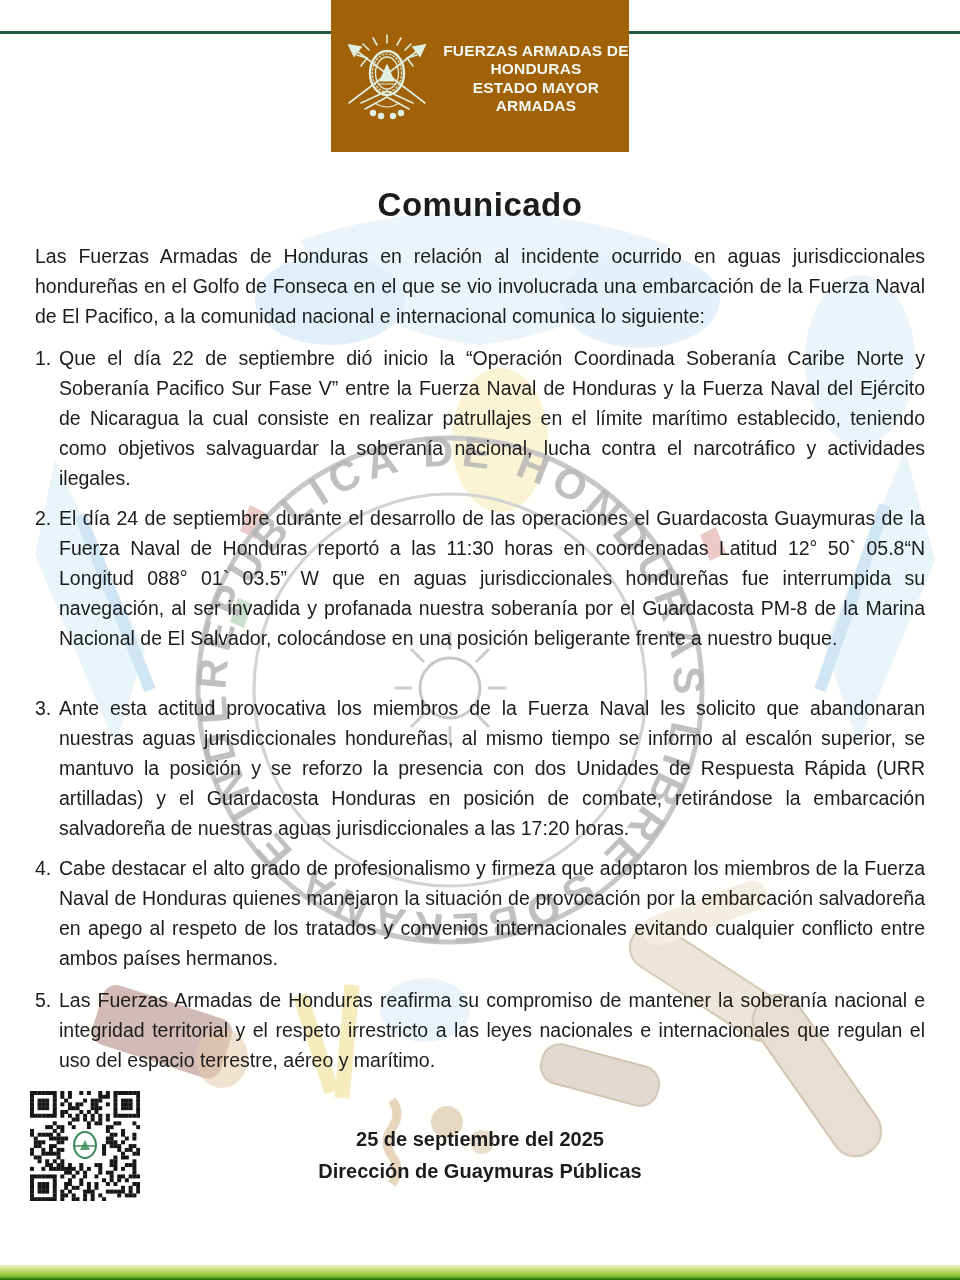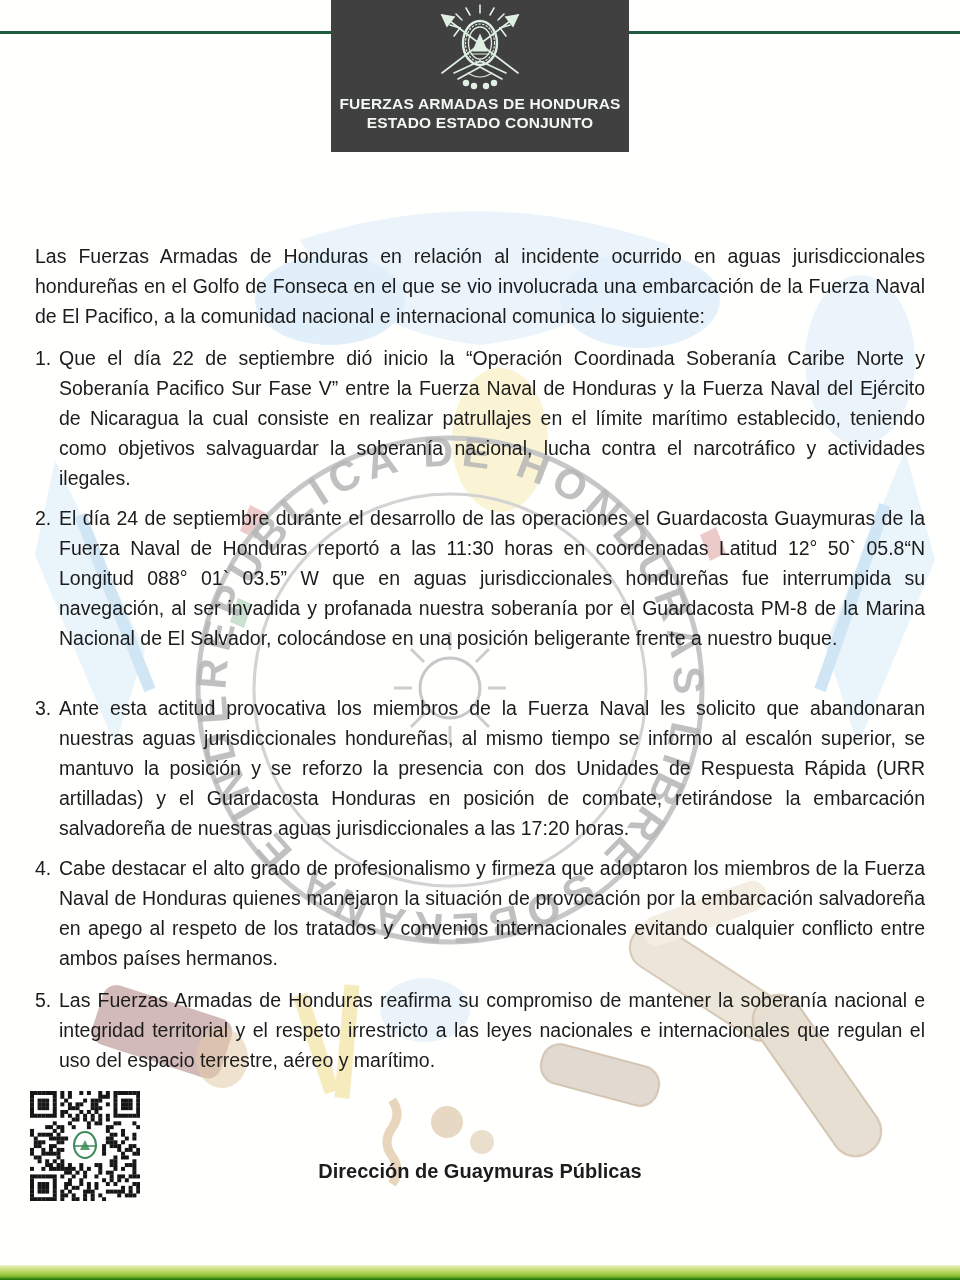--- a/index.html
+++ b/index.html
@@ -3,22 +3,22 @@
 <meta charset="utf-8">
 <style>
   html,body{margin:0;padding:0;background:#ffffff;}
   .page{
     position:relative;width:960px;height:1280px;background:#fffffe;
     font-family:"Liberation Sans", sans-serif;color:#1c1c1c;overflow:hidden;
   }
   .wm{position:absolute;left:0;top:0;width:960px;height:1280px;z-index:0;pointer-events:none;}
   .top-rule{position:absolute;left:0;top:31px;width:960px;height:3px;background:#1f5c3d;z-index:1;}
   .header-box{
-    position:absolute;left:331px;top:0;width:298px;height:152px;background:#404040;z-index:2;
-    display:flex;flex-direction:column;align-items:center;box-sizing:border-box;padding-top:3px;
+    position:absolute;left:331px;top:0;width:298px;height:152px;background:#a16207;z-index:2;
+    display:flex;flex-direction:row;align-items:center;box-sizing:border-box;padding-top:3px;
   }
   .header-emblem{width:112px;height:90px;flex:0 0 auto;}
   .header-text{color:#f2f8f2;font-weight:bold;text-align:center;font-size:15.5px;line-height:18.5px;letter-spacing:.2px;margin-top:2px;}
   .doc-title{
     position:absolute;left:0;top:186px;width:960px;text-align:center;z-index:2;
     font-size:33px;font-weight:bold;letter-spacing:.5px;
   }
   .para{
     position:absolute;left:35px;width:890px;z-index:2;
     font-size:19.5px;line-height:30px;text-align:justify;hyphens:none;
@@ -124,24 +124,25 @@
           <path d="M78 76 L56 64"></path>
         <circle cx="42" cy="80" r="2.4" fill="#dff0e2"></circle>
           <circle cx="50" cy="83" r="2.4" fill="#dff0e2"></circle>
         <circle cx="62" cy="83" r="2.4" fill="#dff0e2"></circle>
           <circle cx="70" cy="80" r="2.4" fill="#dff0e2"></circle>
         <path d="M44 70 q12 8 24 0" stroke-width="1.2"></path>
       </g>
     </svg>
     <div class="header-text">
       <div>FUERZAS ARMADAS DE HONDURAS</div>
-      <div>ESTADO ESTADO CONJUNTO</div>
+      <div>ESTADO MAYOR ARMADAS</div>
     </div>
   </div>
 
+  <div class="doc-title">Comunicado</div>
 
   <div class="para intro">Las Fuerzas Armadas de Honduras en relación al incidente ocurrido en aguas jurisdiccionales hondureñas en el Golfo de Fonseca en el que se vio involucrada una embarcación de la Fuerza Naval de El Pacifico, a la comunidad nacional e internacional comunica lo siguiente:</div>
 
   <div class="para item item1">
     <span class="num">1.</span>
     <span>Que el día 22 de septiembre dió inicio la “Operación Coordinada Soberanía Caribe Norte y Soberanía Pacifico Sur Fase V” entre la Fuerza Naval de Honduras y la Fuerza Naval del Ejército de Nicaragua la cual consiste en realizar patrullajes en el límite marítimo establecido, teniendo como objetivos salvaguardar la soberanía nacional, lucha contra el narcotráfico y actividades ilegales.</span>
   </div>
   <div class="para item item2">
     <span class="num">2.</span>
     <span>El día 24 de septiembre durante el desarrollo de las operaciones el Guardacosta Guaymuras de la Fuerza Naval de Honduras reportó a las 11:30 horas en coordenadas Latitud 12° 50` 05.8“N Longitud 088° 01` 03.5” W que en aguas jurisdiccionales hondureñas fue interrumpida su navegación, al ser invadida y profanada nuestra soberanía por el Guardacosta PM-8 de la Marina Nacional de El Salvador, colocándose en una posición beligerante frente a nuestro buque.</span>
@@ -498,16 +499,17 @@
         <rect x="45.52" y="106.21" width="3.99" height="3.99"></rect>
         <rect x="53.10" y="106.21" width="3.99" height="3.99"></rect>
         <rect x="60.69" y="106.21" width="3.99" height="3.99"></rect>
         <rect x="72.07" y="106.21" width="3.99" height="3.99"></rect>
       </g>
       <ellipse cx="55" cy="54" rx="11" ry="13" fill="none" stroke="#3c8a5a" stroke-width="2"></ellipse>
       <path d="M50 59 L55 49 L60 59 Z" fill="#58a06f"></path>
       <path d="M43 55 h24" stroke="#3c8a5a" stroke-width="1.5"></path>
     </svg>
 
+  <div class="foot-line foot-date">25 de septiembre del 2025</div>
   <div class="foot-line foot-dept">Dirección de Guaymuras Públicas</div>
 
   <div class="bottom-bar"></div>
 </div>
 
 </body></html>

